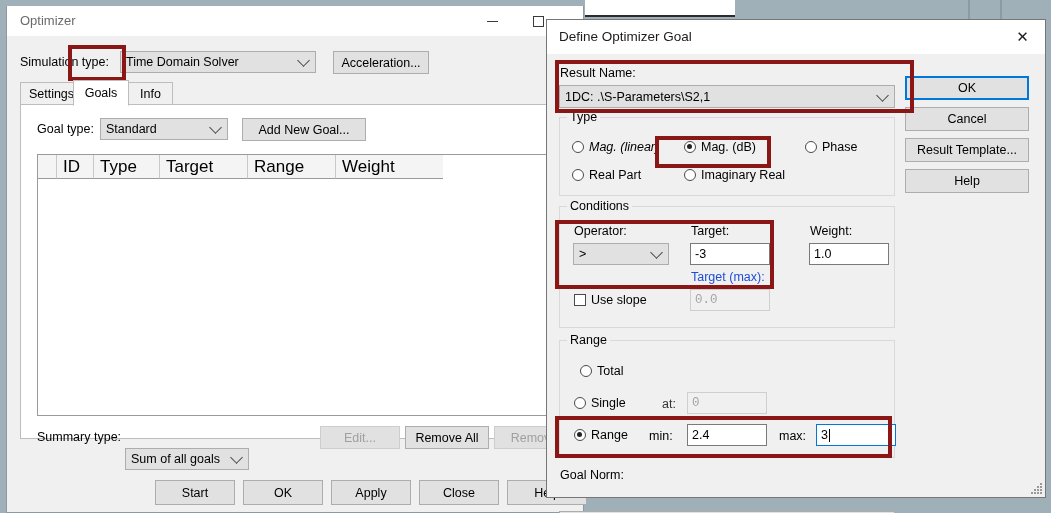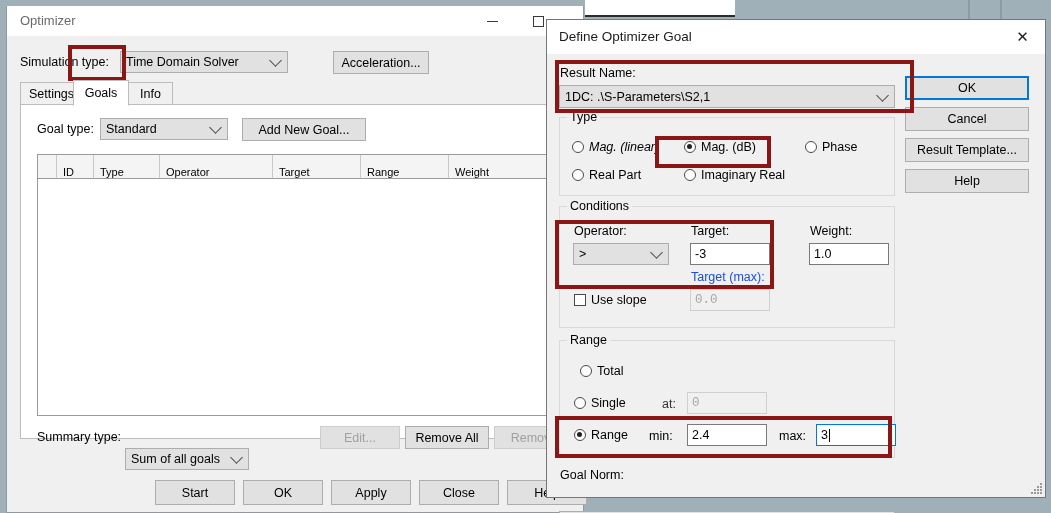--- a/index.html
+++ b/index.html
@@ -134,22 +134,22 @@
   }
 
   
   #grid {
     position: absolute; left: 16px; top: 49px; width: 520px; height: 262px;
     border: 1px solid #9a9a9a; background: #fff;
   }
   #gridhead { display: flex; height: 24px; }
   .gh {
     border-right: 1px solid #c8c8c8; border-bottom: 1px solid #9a9a9a;
-    background: #f4f4f4; display: flex; align-items: flex-end;
-    padding-left: 6px; font-size: 11px;
+    background: #f4f4f4; display: flex; align-items: center;
+    padding-left: 6px; font-size: 17px;
   }
 </style>
 </head>
 <body>
 
 <div id="root">
 
   <div style="position:absolute;left:585px;top:0;width:150px;height:17px;background:#fff;border-bottom:2px solid #2c2c2c;"></div>
   <div style="position:absolute;left:560px;top:8px;width:10px;height:10px;border-right:1.6px solid #6a6a6a;border-bottom:1.6px solid #6a6a6a;transform:rotate(45deg);"></div>
   <div style="position:absolute;left:968px;top:0;width:2px;height:22px;background:#8d9aa2;"></div>
@@ -163,21 +163,21 @@
         <div class="min"></div>
       </div>
       <div class="wbtn" style="left:508px;">
         <div class="max"></div>
       </div>
     </div>
 
     <div id="opt-body">
 
       <div class="lbl" style="left:13px;top:18px;">Simulation type:</div>
-      <div class="combo" style="left:113px;top:14px;width:168px;height:22px;align-items:center;">
+      <div class="combo" style="left:113px;top:14px;width:196px;height:22px;align-items:center;">
         <span>Time Domain Solver</span>
         <span class="chev"></span>
       </div>
       <div class="btn" style="position:absolute;left:326px;top:14px;width:96px;height:23px;">Acceleration...</div>
 
       <div id="tabstrip">
         <div class="tab" style="left:0;width:63px;">
           <span>Settings</span>
         </div>
         <div class="tab active" style="left:53px;width:56px;">
@@ -198,23 +198,20 @@
         <div class="btn" style="position:absolute;left:221px;top:13px;width:124px;height:23px;">Add New Goal...</div>
 
         <div id="grid">
           <div id="gridhead">
             <div class="gh" style="width:19px;padding-left:0;"></div>
             <div class="gh" style="width:37px;">
               <span>ID</span>
               </div>
             <div class="gh" style="width:66px;">
               <span>Type</span>
-              </div>
-            <div class="gh" style="width:113px;">
-              <span>Operator</span>
               </div>
             <div class="gh" style="width:88px;">
               <span>Target</span>
               </div>
             <div class="gh" style="width:88px;">
               <span>Range</span>
               </div>
             <div class="gh" style="width:107px;border-right:none;">
               <span>Weight</span>
               </div>

